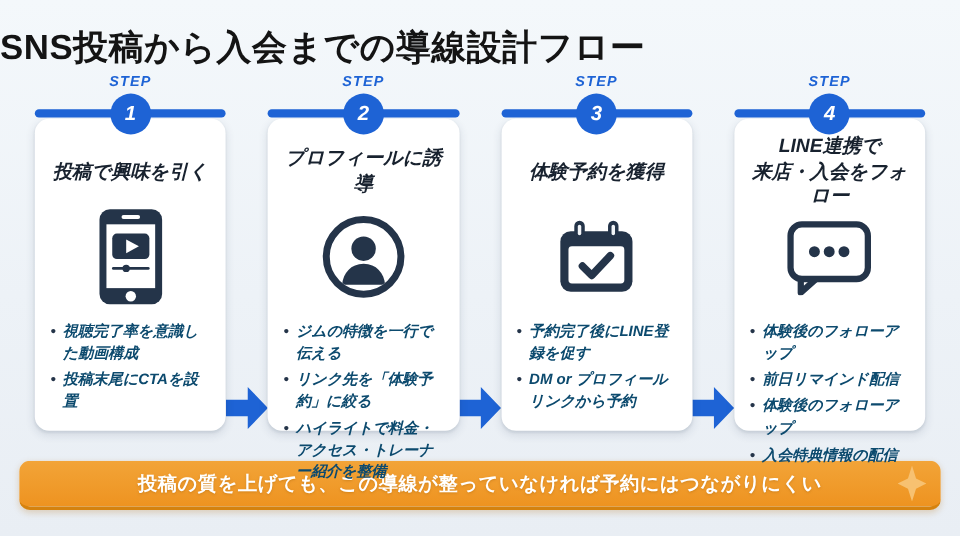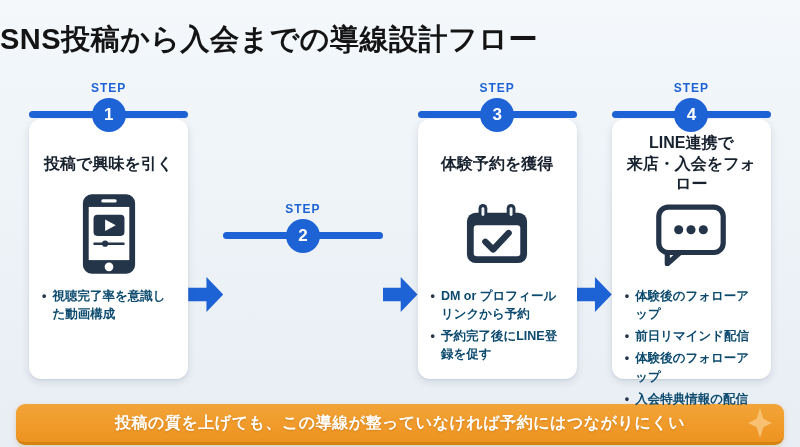--- a/index.html
+++ b/index.html
@@ -12,23 +12,24 @@
   .main-title {
     padding-top: 20px;
     font-size: 29px;
     font-weight: 800;
     color: #141414;
     letter-spacing: 0.5px;
   }
   .steps-row {
     display: flex;
     justify-content: space-between;
-    align-items: center;
+    align-items: flex-end;
     padding: 0 29px;
-    margin-top: 20px;
+    margin-top: 0;
+    font-style: italic;
   }
   .step-col { width: 163px; display: flex; flex-direction: column; }
   .step-label {
     text-align: center;
     color: var(--accent, #2161ce);
     font-weight: 800;
     font-size: 12px;
     letter-spacing: 1px;
     height: 16px;
     line-height: 16px;
@@ -135,31 +136,52 @@
           <rect x="22" y="7" width="16" height="3.5" rx="1.75" fill="#ffffff"></rect>
           <circle cx="30" cy="77" r="4.5" fill="#ffffff"></circle>
           <rect x="14" y="23" width="32" height="22" rx="4" fill="#243449"></rect>
           <polygon points="26,28 26,40 37,34" fill="#ffffff"></polygon>
           <line x1="15" y1="53" x2="45" y2="53" stroke="#243449" stroke-width="2.5" stroke-linecap="round"></line>
           <circle cx="26" cy="53" r="3.2" fill="#243449"></circle>
         </svg>
       </div>
       <ul class="card-bullets">
         <li>視聴完了率を意識した動画構成</li>
+        <li>投稿末尾にCTAを設置</li>
       </ul>
     </div>
   </div>
 
   <div class="flow-arrow"></div>
 
   <div class="step-col">
     <div class="step-label">STEP</div>
     <div class="marker">
       <div class="bar"></div>
       <div class="circle">2</div>
+    </div>
+    <div class="card">
+      <div class="card-title">プロフィールに誘導</div>
+      <div class="card-icon">
+        <svg width="70" height="70" viewBox="0 0 72 72">
+          <defs>
+              <clipPath id="pclip">
+                <circle cx="36" cy="36" r="29"></circle>
+              </clipPath>
+            </defs>
+          <circle cx="36" cy="36" r="32" fill="none" stroke="#243449" stroke-width="6"></circle>
+          <circle cx="36" cy="29" r="10.5" fill="#243449"></circle>
+          <path d="M36 42 C 25 42 18.5 50 17.5 60 L 54.5 60 C 53.5 50 47 42 36 42 Z" fill="#243449" clip-path="url(#pclip)"></path>
+        </svg>
+      </div>
+      <ul class="card-bullets">
+        <li>ジムの特徴を一行で伝える</li>
+        <li>リンク先を「体験予約」に絞る</li>
+        <li>ハイライトで料金・アクセス・トレーナー紹介を整備</li>
+      </ul>
     </div>
   </div>
 
   <div class="flow-arrow"></div>
 
   <div class="step-col">
     <div class="step-label">STEP</div>
     <div class="marker">
       <div class="bar"></div>
       <div class="circle">3</div>
@@ -171,22 +193,22 @@
           <rect x="3" y="11" width="62" height="52" rx="9" fill="#243449"></rect>
           <rect x="10" y="24" width="48" height="32" rx="3" fill="#ffffff"></rect>
           <rect x="15" y="2" width="9" height="17" rx="4.5" fill="#243449"></rect>
           <rect x="18" y="5.5" width="3" height="9" rx="1.5" fill="#f2f5f8"></rect>
           <rect x="44" y="2" width="9" height="17" rx="4.5" fill="#243449"></rect>
           <rect x="47" y="5.5" width="3" height="9" rx="1.5" fill="#f2f5f8"></rect>
           <path d="M22 41 L30 49 L46 32" stroke="#243449" stroke-width="6.5" fill="none" stroke-linecap="round" stroke-linejoin="round"></path>
         </svg>
       </div>
       <ul class="card-bullets">
+        <li>予約完了後にLINE登録を促す</li>
         <li>DM or プロフィールリンクから予約</li>
-        <li>予約完了後にLINE登録を促す</li>
       </ul>
     </div>
   </div>
 
   <div class="flow-arrow"></div>
 
   <div class="step-col">
     <div class="step-label">STEP</div>
     <div class="marker">
       <div class="bar"></div>

